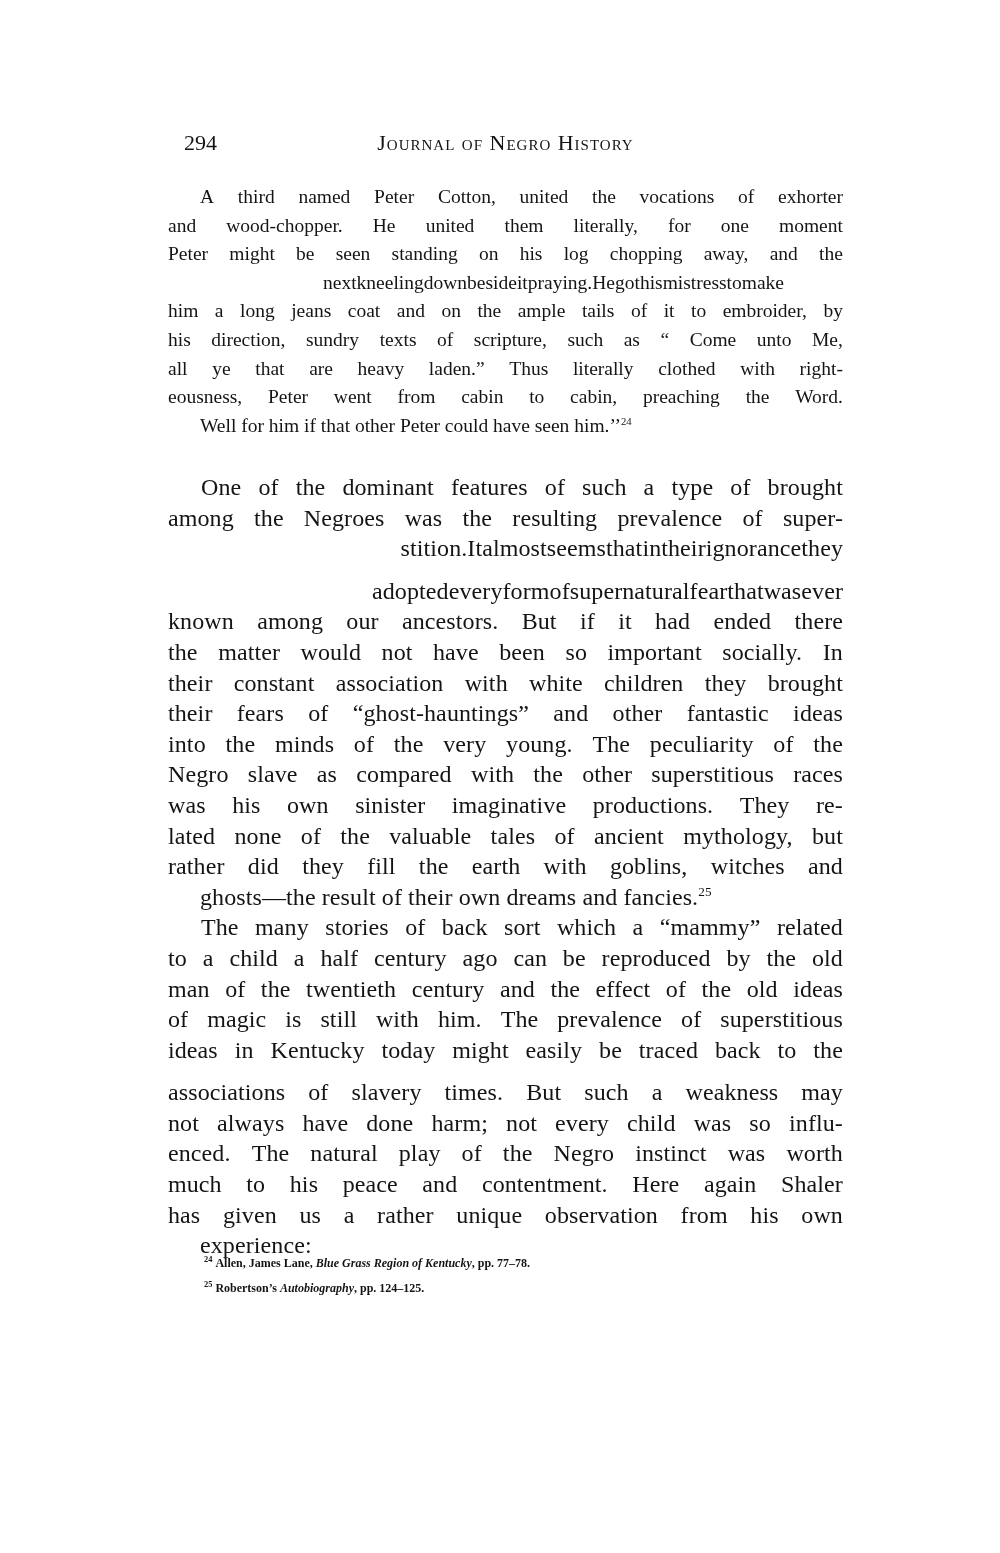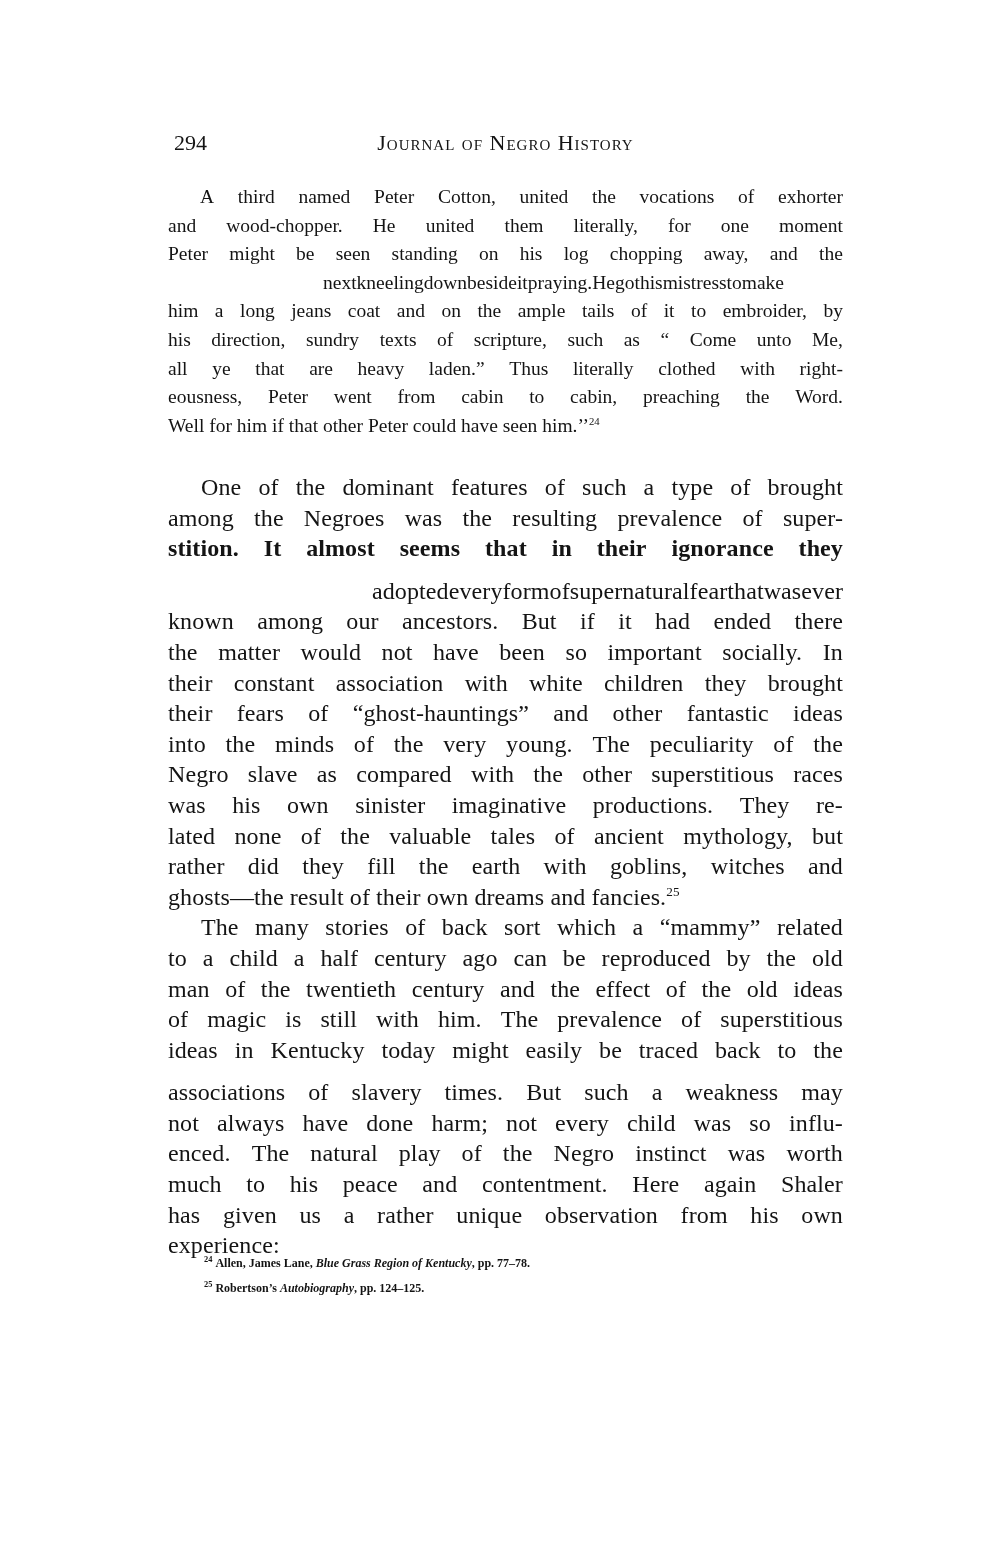--- a/index.html
+++ b/index.html
@@ -24,21 +24,21 @@
     .running-head {
       position: absolute;
       top: 130px;
       left: 0;
       width: 675px;
       height: 30px;
       font-size: 22px;
     }
     .page-number {
       position: absolute;
-      left: 6px;
+      left: 16px;
       top: 0;
       font-size: 22px;
     }
     .journal-title {
       position: absolute;
       left: 0;
       width: 675px;
       text-align: center;
       top: 0;
       font-variant: small-caps;
@@ -75,20 +75,21 @@
     }
     .line {
       display: block;
       text-align: justify;
       text-align-last: justify;
       white-space: nowrap;
       overflow: visible;
     }
     .line.last {
       text-align-last: left;
+      margin-left: 32px;
     }
     .line.indent {
       padding-left: 33px;
     }
     .quote-para .line.indent {
       padding-left: 32px;
     }
     .sup {
       font-size: 0.55em;
       vertical-align: super;
@@ -260,21 +261,21 @@
           <span>among</span>
           <span>the</span>
           <span>Negroes</span>
           <span>was</span>
           <span>the</span>
           <span>resulting</span>
           <span>prevalence</span>
           <span>of</span>
           <span>super-</span>
         </span>
-      <span class="line" style="display: flex; justify-content: space-between; width: 675px; font-weight: bold;">
+      <span class="line" style="display: flex; justify-content: flex-end; width: 675px;">
           <span>stition.</span>
           <span>It</span>
           <span>almost</span>
           <span>seems</span>
           <span>that</span>
           <span>in</span>
           <span>their</span>
           <span>ignorance</span>
           <span>they</span>
         </span>

